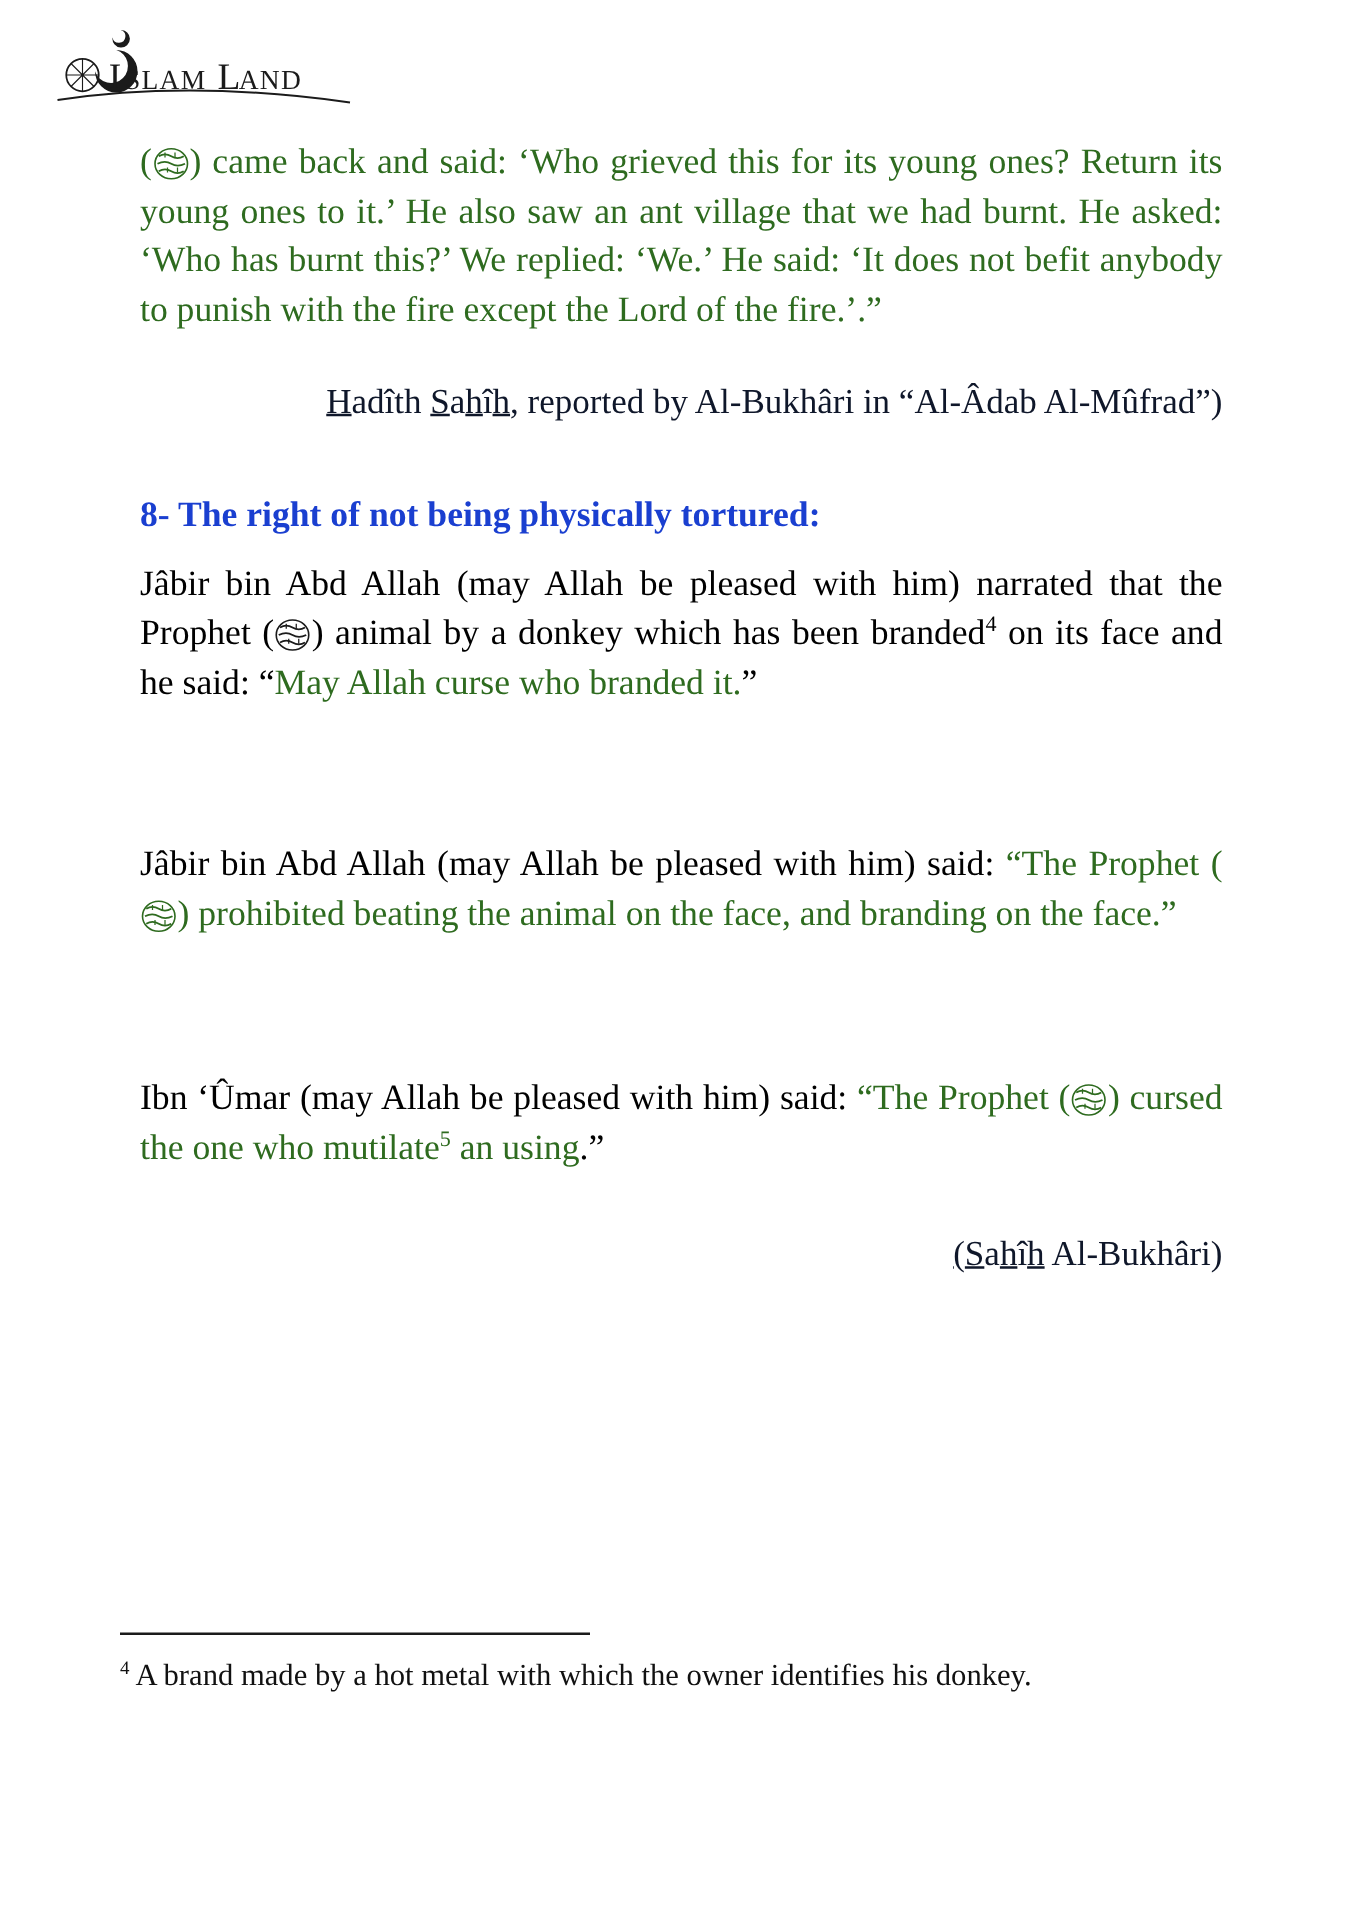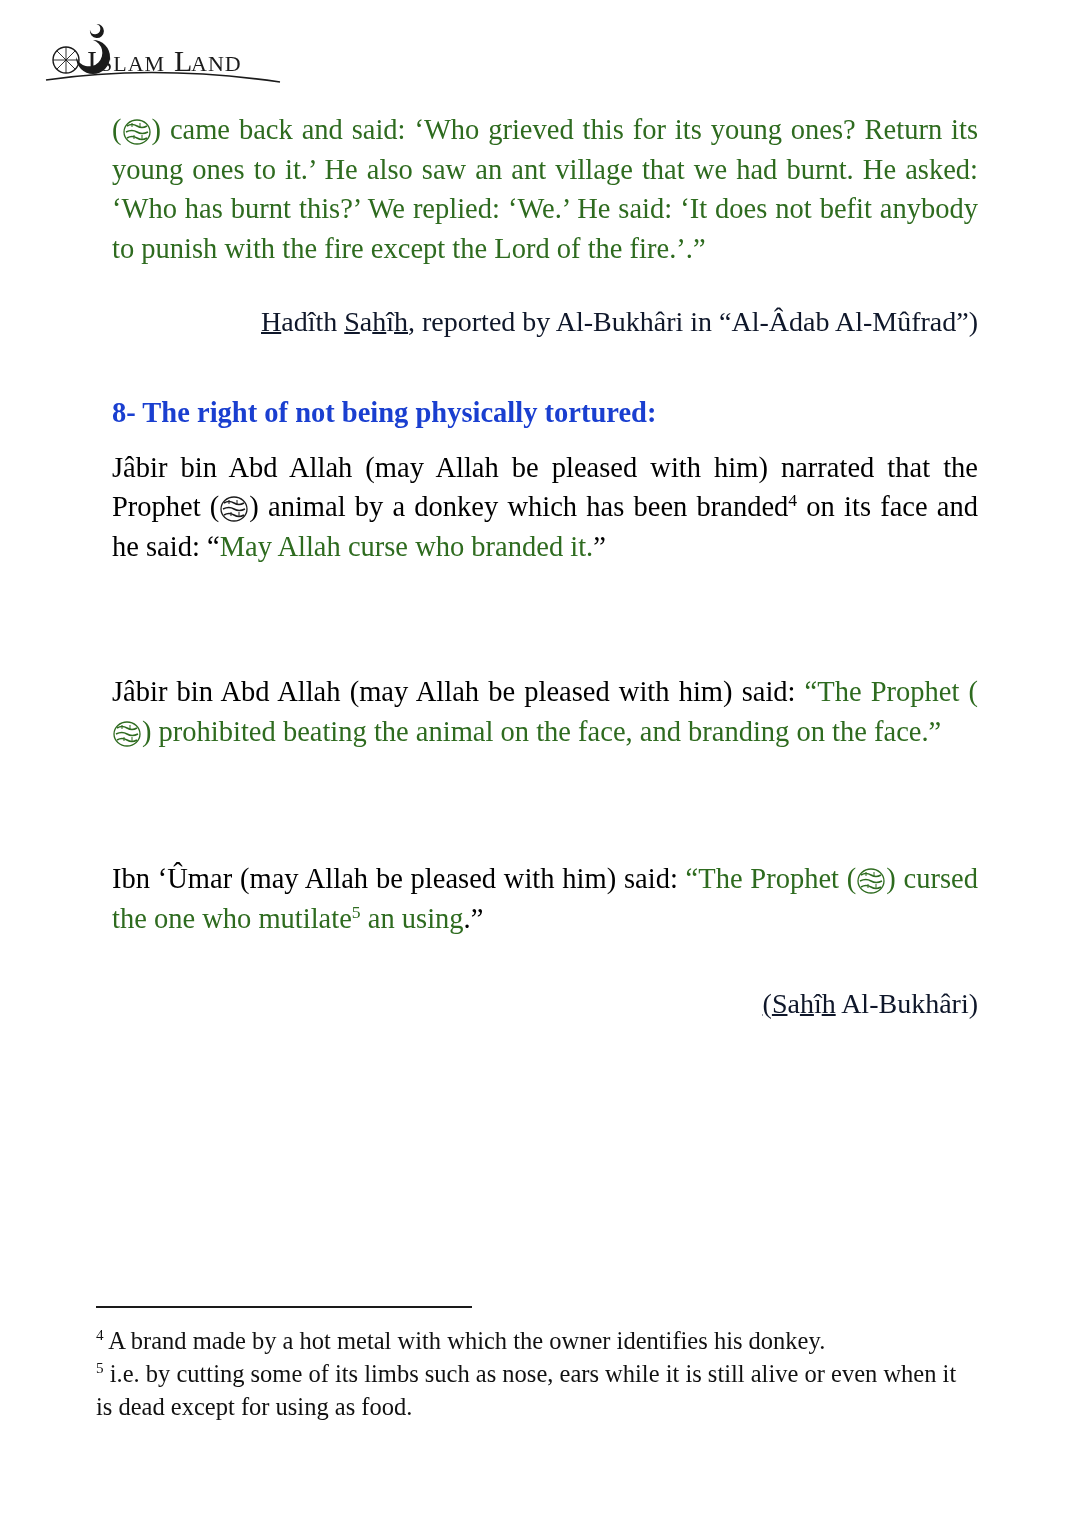--- a/index.html
+++ b/index.html
@@ -191,14 +191,13 @@
 
   <div class="gap-c"></div>
 
   <p class="cite"><span class="u">(</span><span class="u">S</span>a<span class="u">h</span>î<span class="u">h</span> Al-Bukhâri)</p>
 
 </div>
 
 <div class="footnotes">
   <div class="fn-rule"></div>
   <p class="footnote"><sup class="fn">4</sup><span> A brand made by a hot metal with which the owner identifies his donkey.</span></p>
-  <p class="footnote"><sup class="fn">5</sup><span> i.e. by cutting some of its limbs such as nose, ears while it is still alive or even when it is dead except for using as food.</span></p>
 </div>
 
 </body></html>

